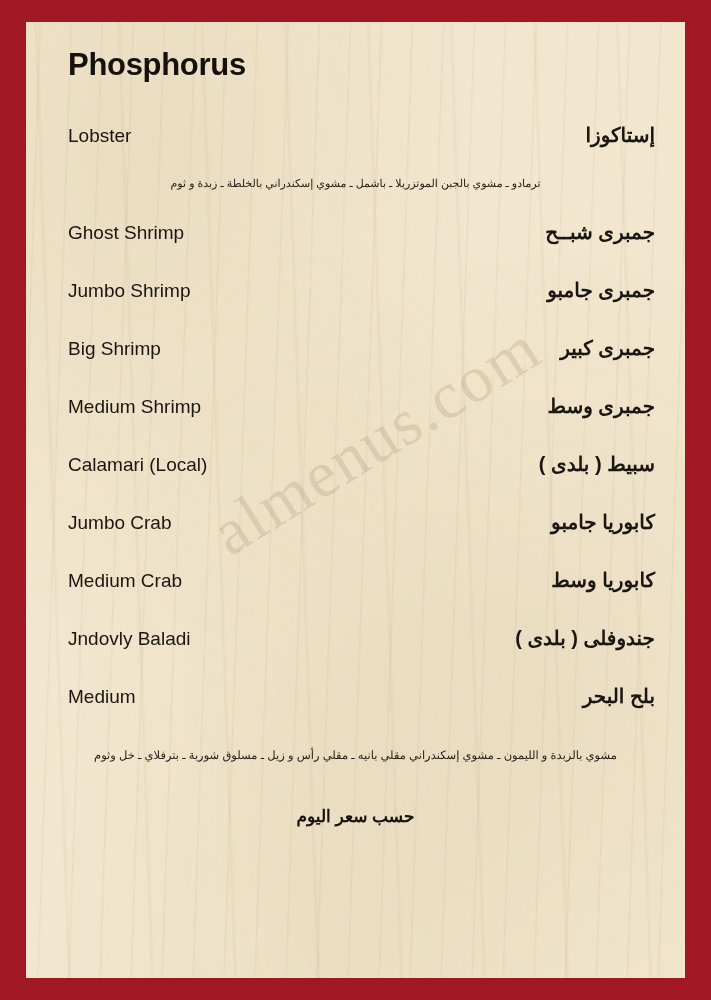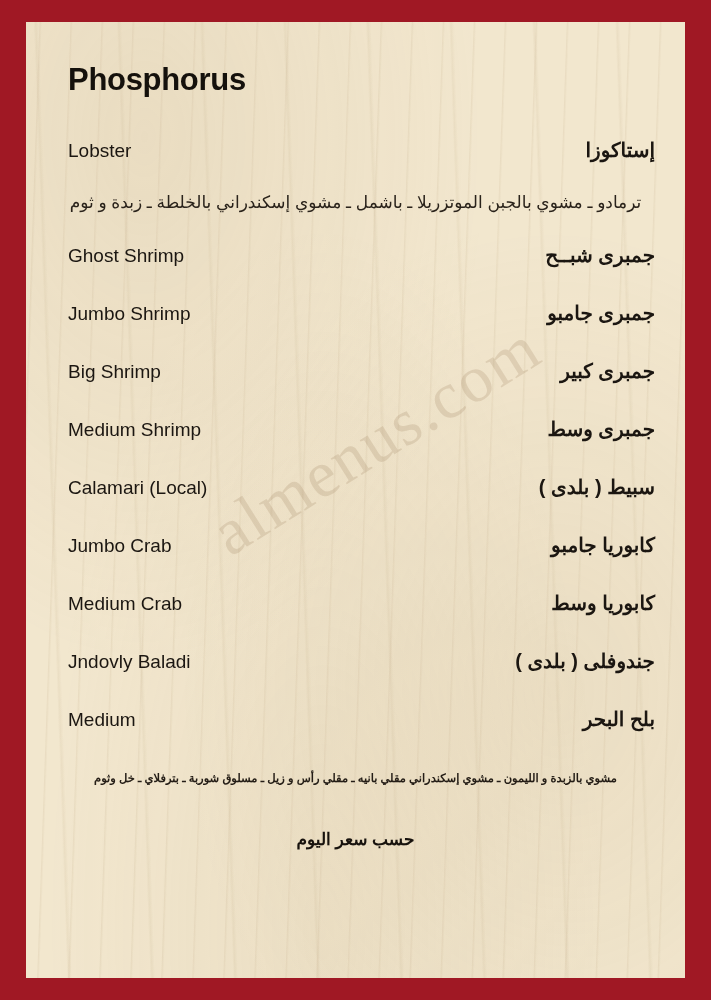--- a/index.html
+++ b/index.html
@@ -63,21 +63,21 @@
   }
   .content {
     position: relative;
     z-index: 3;
     padding: 0 22px;
   }
   .title-row {
     display: flex;
     align-items: baseline;
     justify-content: space-between;
-    padding: 40px 8px 0 20px;
+    padding: 25px 8px 0 20px;
   }
   .title-en {
     font-size: 31px;
     font-weight: bold;
     color: #15110C;
     letter-spacing: -0.3px;
   }
   .title-ar {
     font-size: 23px;
     font-weight: bold;
@@ -101,35 +101,35 @@
   }
   .item-ar {
     font-size: 20px;
     color: #1B1611;
     direction: rtl;
     font-weight: bold;
   }
   .sub-note {
     text-align: center;
     direction: rtl;
-    font-size: 17px;
+    font-size: 11px;
     color: #2A231B;
     margin: -16px 0 30px 0;
     letter-spacing: 0.2px;
   }
   .footer {
     margin-top: 4px;
     padding: 0 10px;
     text-align: center;
   }
   .footer-ar {
     direction: rtl;
     font-size: 11.5px;
     color: #241D16;
-    font-weight: bold;
+    font-weight: normal;
     margin-bottom: 4px;
   }
   .footer-en {
     font-size: 12.5px;
     color: #241D16;
     letter-spacing: 0.1px;
   }
   .price-note {
     margin-top: 44px;
     text-align: center;

